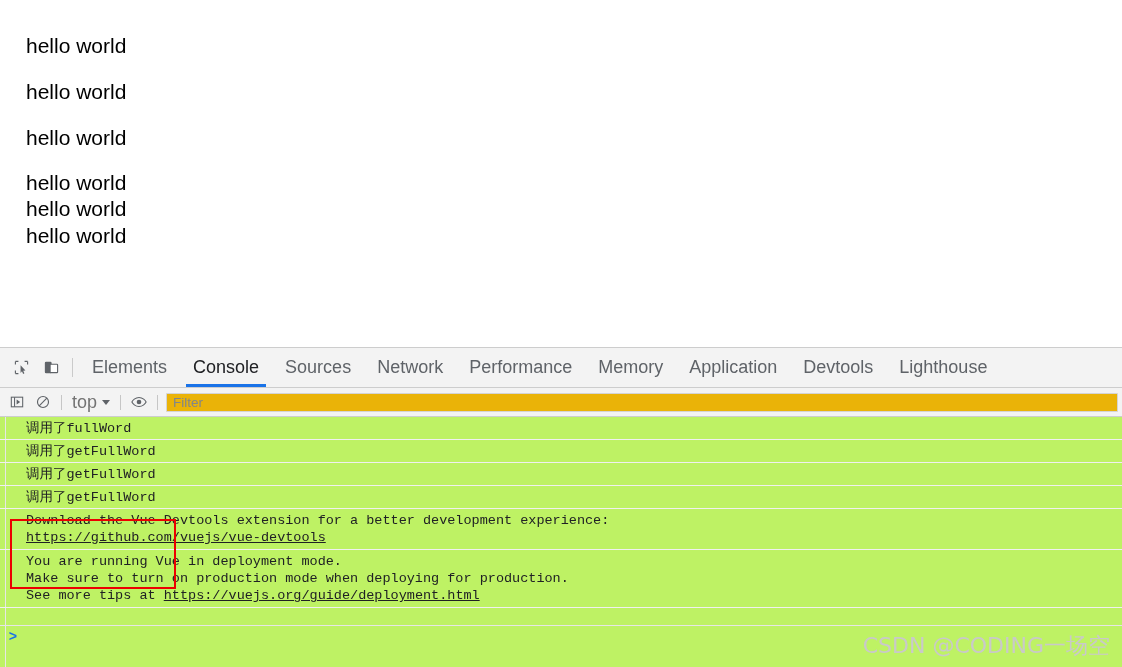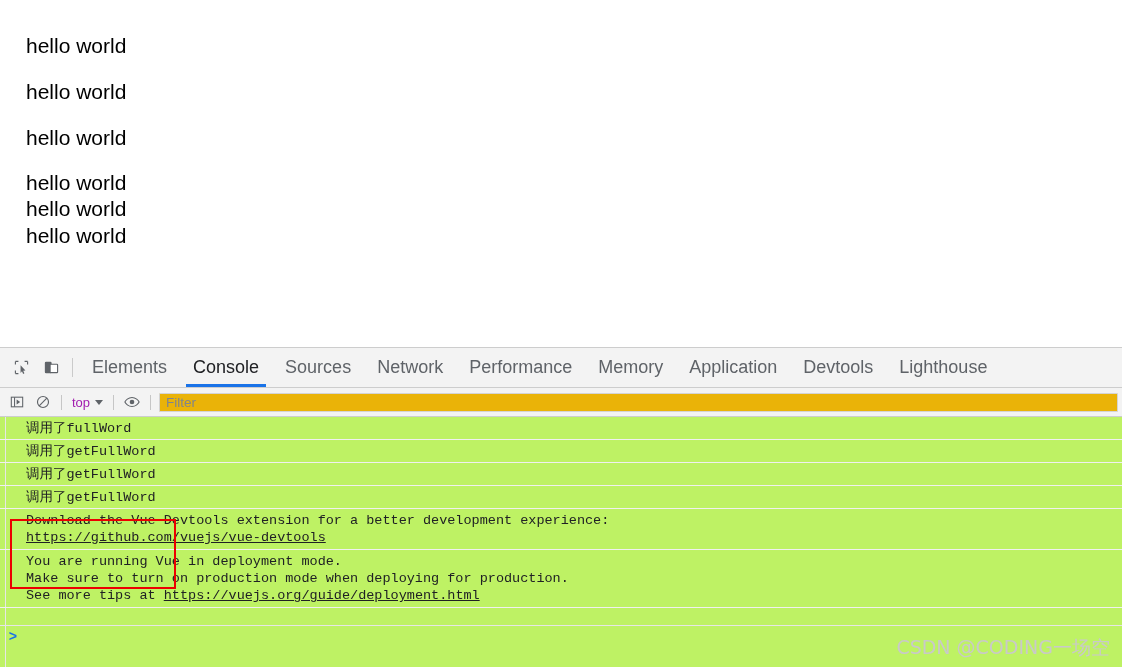--- a/index.html
+++ b/index.html
@@ -117,22 +117,22 @@
   .cb-sep {
     width: 1px; height: 15px;
     background: #c6c6c6;
     margin: 0 5px;
     flex: 0 0 auto;
   }
   .cb-context {
     display: flex;
     align-items: center;
     gap: 5px;
-    font-size: 13px;
-    color: #a21caf;
+    font-size: 18px;
+    color: #737373;
     padding: 0 5px;
     cursor: pointer;
     white-space: nowrap;
   }
   .caret {
     width: 0; height: 0;
     border-left: 4.5px solid transparent;
     border-right: 4.5px solid transparent;
     border-top: 5px solid #5f6368;
     display: inline-block;
@@ -226,21 +226,21 @@
     font-size: 13.5px;
     color: #202124;
     background: transparent;
   }
 
   .watermark {
     position: absolute;
     right: 12px;
     bottom: 6px;
     font-family: "DejaVu Sans", sans-serif;
-    font-size: 19px;
+    font-size: 22px;
     color: #c9c9c9;
     white-space: nowrap;
     user-select: none;
   }
 
   svg { display: block; }
 </style>
 </head>
 <body>
 

